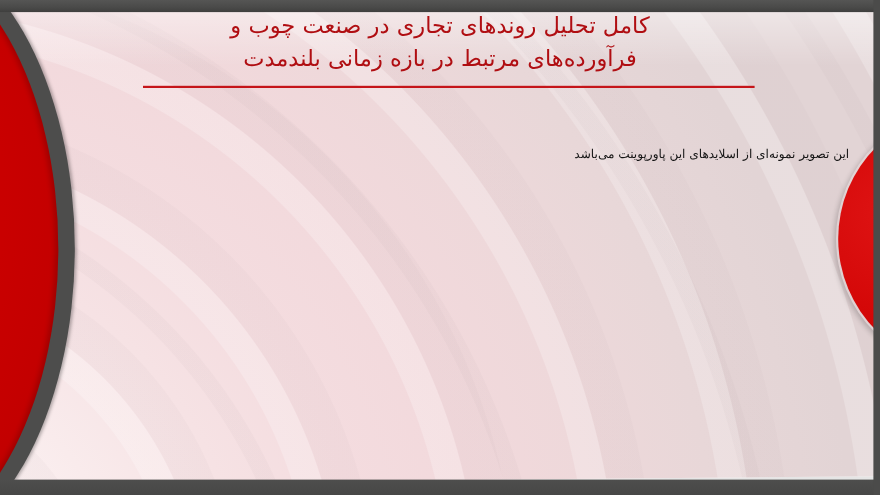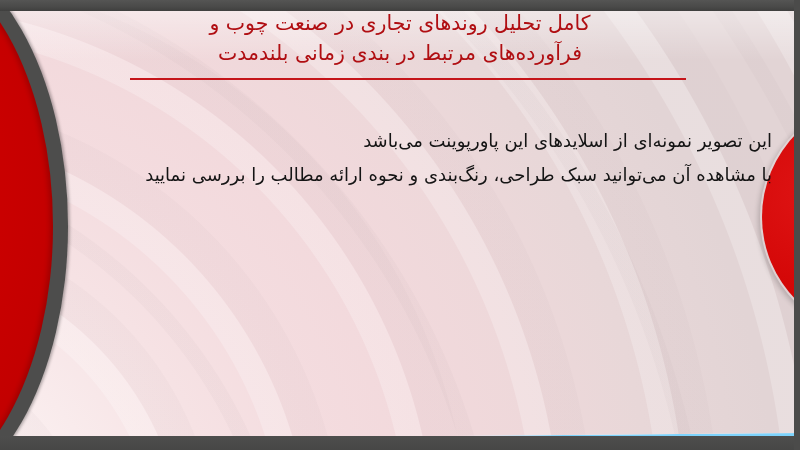--- a/index.html
+++ b/index.html
@@ -9,21 +9,21 @@
   }
   body {
     font-family: "DejaVu Sans", sans-serif;
   }
 
   #slide {
     position: relative;
     width: 800px;
     height: 450px;
     overflow: hidden;
-    background: #7dd3fc;
+    background: #e5e5e5;
   }
 
   
   .frame-top {
     position: absolute;
     left: 0; top: 0;
     width: 800px; height: 11px;
     background: linear-gradient(180deg, #555554 0%, #4a4a49 60%, #3f3f3e 100%);
     z-index: 30;
   }
@@ -197,21 +197,21 @@
   .body-block {
     position: absolute;
     left: 100px; top: 124px;
     width: 680px;
     z-index: 26;
     direction: rtl;
     text-align: right;
   }
   .body-line {
     font-family: "DejaVu Sans", sans-serif;
-    font-size: 18px;
+    font-size: 11px;
     line-height: 34px;
     color: #141414;
     white-space: nowrap;
     padding-right: 8px;
   }
 </style>
 </head>
 <body>
 
 <div id="slide">
@@ -223,27 +223,26 @@
     <div class="panel-sheen"></div>
   </div>
   <div class="panel-hairline"></div>
   <div class="panel-hairline-b"></div>
 
   <div class="right-ellipse-shadow"></div>
   <div class="right-ellipse-red"></div>
 
   <div class="title-block">
     <div class="title-line">کامل تحلیل روندهای تجاری در صنعت چوب و</div>
-    <div class="title-line">فرآورده‌های مرتبط در بندی زمانی بلندمدت</div>
+    <div class="title-line">فرآورده‌های مرتبط در بازه زمانی بلندمدت</div>
   </div>
   <div class="title-rule"></div>
 
   <div class="body-block">
     <div class="body-line">این تصویر نمونه‌ای از اسلایدهای این پاورپوینت می‌باشد</div>
-    <div class="body-line">با مشاهده آن می‌توانید سبک طراحی، رنگ‌بندی و نحوه ارائه مطالب را بررسی نمایید</div>
   </div>
 
   <div class="left-arc-gray"></div>
   <div class="left-ellipse-red"></div>
   <div class="left-red-edge"></div>
 
   <div class="frame-top"></div>
   <div class="frame-bottom"></div>
   <div class="frame-right"></div>
   <div class="frame-left"></div>

